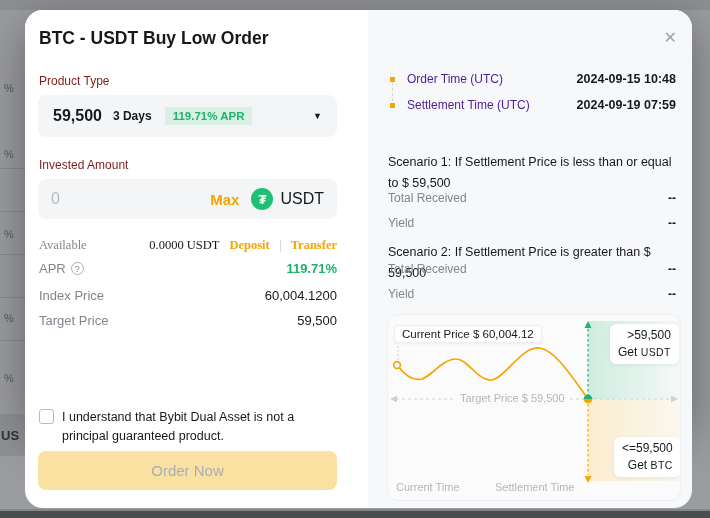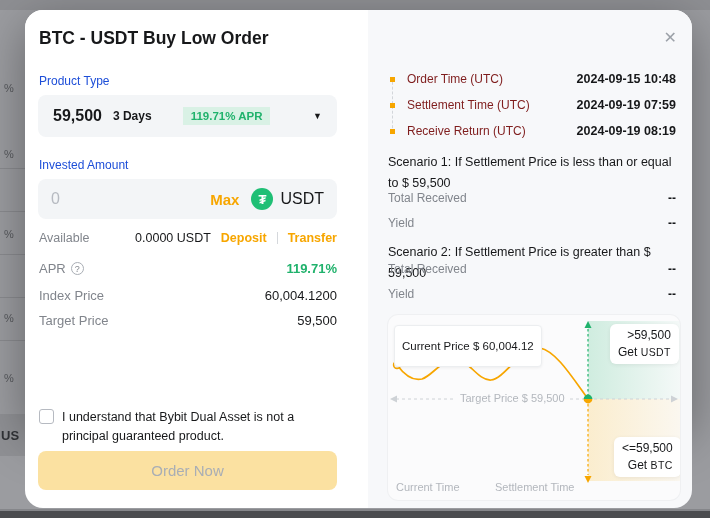--- a/index.html
+++ b/index.html
@@ -16,41 +16,41 @@
   .backdrop-bottom { position:absolute; bottom:0; left:0; right:0; height:7px; background:#4b4c4f; }
 
   
   .modal { position:absolute; left:25px; top:10px; width:667px; height:414px; background:#fff;
            border-radius:18px; box-shadow:0 14px 48px rgba(0,0,0,0.35); }
   .panel-left  { position:absolute; left:0; top:0; width:343px; height:498px; border-radius:18px 0 0 18px; background:#fff; }
   .panel-right { position:absolute; left:343px; top:0; width:324px; height:498px; background:#f7f8fa; border-radius:0 18px 18px 0; }
 
   
   .lp-title { position:absolute; left:14px; top:18px; font-size:17.5px; font-weight:700; color:#17181a; }
-  .field-label { position:absolute; left:14px; font-size:12px; color:#1d4ed8; }
+  .field-label { position:absolute; left:14px; font-size:12px; color:#7f1d1d; }
   .dropdown { position:absolute; left:13px; top:85px; width:299px; height:42px; background:#f3f5f7; border-radius:8px;
               display:flex; align-items:center; padding:0 15px; cursor:pointer; }
   .dd-strike { font-size:16px; font-weight:700; color:#17181a; }
   .dd-term { margin-left:11px; font-size:12px; font-weight:700; color:#17181a; }
-  .dd-badge { margin-left:31px; background:#d9f1e5; color:#20b26c; font-size:11.5px; font-weight:700;
+  .dd-badge { margin-left:13px; background:#d9f1e5; color:#20b26c; font-size:11.5px; font-weight:700;
               padding:3px 8px; border-radius:0; }
   .dd-caret { margin-left:auto; color:#17181a; font-size:9px; }
 
   .amount-box { position:absolute; left:13px; top:169px; width:299px; height:40px; background:#f3f5f7;
                 border-radius:8px; display:flex; align-items:center; padding:0 13px; }
   .amount-input { flex:1; min-width:0; background:transparent; border:none; outline:none;
                   font-family:"Liberation Sans", sans-serif; font-size:16px; color:#17181a; }
   .amount-input::placeholder { color:#b6bac1; }
   .max-btn { color:#f7a600; font-weight:700; font-size:15px; margin-right:12px; cursor:pointer; background:none; border:none;
              font-family:"Liberation Sans", sans-serif; }
   .coin { width:22px; height:22px; border-radius:50%; background:#1fbf75; color:#fff; display:flex; align-items:center;
           justify-content:center; font-size:13px; font-weight:700; margin-right:7px; flex:none; }
   .cur-label { font-size:16px; color:#17181a; }
 
-  .avail-row { position:absolute; left:14px; top:221px; width:298px; display:flex; align-items:center; font-size:12.5px; }
+  .avail-row { position:absolute; left:14px; top:228px; width:298px; display:flex; align-items:center; font-size:12.5px;font-family:Liberation Serif, serif; }
   .avail-label { color:#81858c; }
   .avail-value { margin-left:auto; color:#17181a; }
   .link-orange { color:#f7a600; font-weight:700; cursor:pointer; }
   .avail-row .link-orange { margin-left:10px; }
   .link-divider { width:1px; height:12px; background:#d5d8dc; margin-left:10px; }
   .avail-row .link-divider + .link-orange { margin-left:10px; }
 
   .kv { position:absolute; left:14px; width:298px; display:flex; align-items:center; font-size:13px; }
   .kv .k { color:#81858c; display:flex; align-items:center; }
   .kv .v { margin-left:auto; color:#17181a; }
@@ -67,34 +67,34 @@
 
   
   .rp-title { position:absolute; left:20px; top:20px; font-size:15.5px; font-weight:700; color:#17181a; }
   .close-btn { position:absolute; right:15px; top:18px; color:#9ca1a8; font-size:16px; cursor:pointer; background:none; border:none;
                font-family:"Liberation Sans", sans-serif; }
 
   .timeline { position:absolute; left:22px; top:56px; right:16px; }
   .timeline::before { content:''; position:absolute; left:2px; top:11px; bottom:11px; border-left:1px dashed #d3d6da; }
   .tl-row { position:relative; display:flex; align-items:center; height:26px; }
   .tl-bullet { width:5px; height:5px; background:#f7a600; flex:none; position:relative; z-index:1; }
-  .tl-label { margin-left:12px; font-size:12px; color:#7f1d1d; }
+  .tl-label { margin-left:12px; font-size:12px; color:#4c1d95; }
   .tl-value { margin-left:auto; font-size:12.5px; font-weight:700; color:#17181a; }
 
   .scen-title { position:absolute; left:20px; right:16px; font-size:12.5px; color:#17181a; line-height:1.65; }
   .kv-r { position:absolute; left:20px; right:16px; display:flex; font-size:12px; }
   .kv-r .k { color:#81858c;text-align:center; }
   .kv-r .v { margin-left:auto; color:#17181a; font-weight:700; }
 
   
   .chart-card { position:absolute; left:20px; top:305px; width:292px; height:185px; background:#fbfbfc;
                 border-radius:10px; overflow:hidden; box-shadow:0 0 0 1px rgba(0,0,0,0.03); }
   .chart-card svg { position:absolute; left:0; top:0; }
   .cp-box { position:absolute; left:6px; top:10px; background:#fff; border:1px solid #eceef0; border-radius:4px;
-            padding:14px 7px; font-size:11.5px; color:#17181a; box-shadow:0 1px 3px rgba(0,0,0,0.06); white-space:nowrap; }
+            padding:2px 7px; font-size:11.5px; color:#17181a; box-shadow:0 1px 3px rgba(0,0,0,0.06); white-space:nowrap; }
   .tp-label { position:absolute; left:67px; top:77px; font-size:11px; color:#b3b7bd; background:#fbfbfc; padding:0 5px; }
   .payoff-box { position:absolute; background:#fff; border-radius:6px; padding:3px 8px; text-align:right;
                 box-shadow:0 1px 4px rgba(0,0,0,0.07); font-size:12px; color:#17181a; line-height:1.4; white-space:nowrap; }
   .payoff-above { left:222px; top:9px; }
   .payoff-below { left:226px; top:122px; }
   .payoff-asset { font-size:10.5px; letter-spacing:0.4px; }
   .axis-label { position:absolute; bottom:7px; font-size:11px; color:#b3b7bd; white-space:nowrap; }
   .axis-left { left:8px; }
   .axis-right { left:107px; }
 </style>
@@ -179,25 +179,20 @@
       <div class="timeline">
         <div class="tl-row">
           <span class="tl-bullet"></span>
           <span class="tl-label">Order Time (UTC)</span>
           <span class="tl-value">2024-09-15 10:48</span>
         </div>
         <div class="tl-row">
           <span class="tl-bullet"></span>
           <span class="tl-label">Settlement Time (UTC)</span>
           <span class="tl-value">2024-09-19 07:59</span>
-        </div>
-        <div class="tl-row">
-          <span class="tl-bullet"></span>
-          <span class="tl-label">Receive Return (UTC)</span>
-          <span class="tl-value">2024-09-19 08:19</span>
         </div>
       </div>
 
       <div class="scen-title" style="top:142px">Scenario 1: If Settlement Price is less than or equal to $ 59,500</div>
       <div class="kv-r" style="top:181px">
         <span class="k">Total Received</span>
         <span class="v">--</span>
       </div>
       <div class="kv-r" style="top:206px">
         <span class="k">Yield</span>

